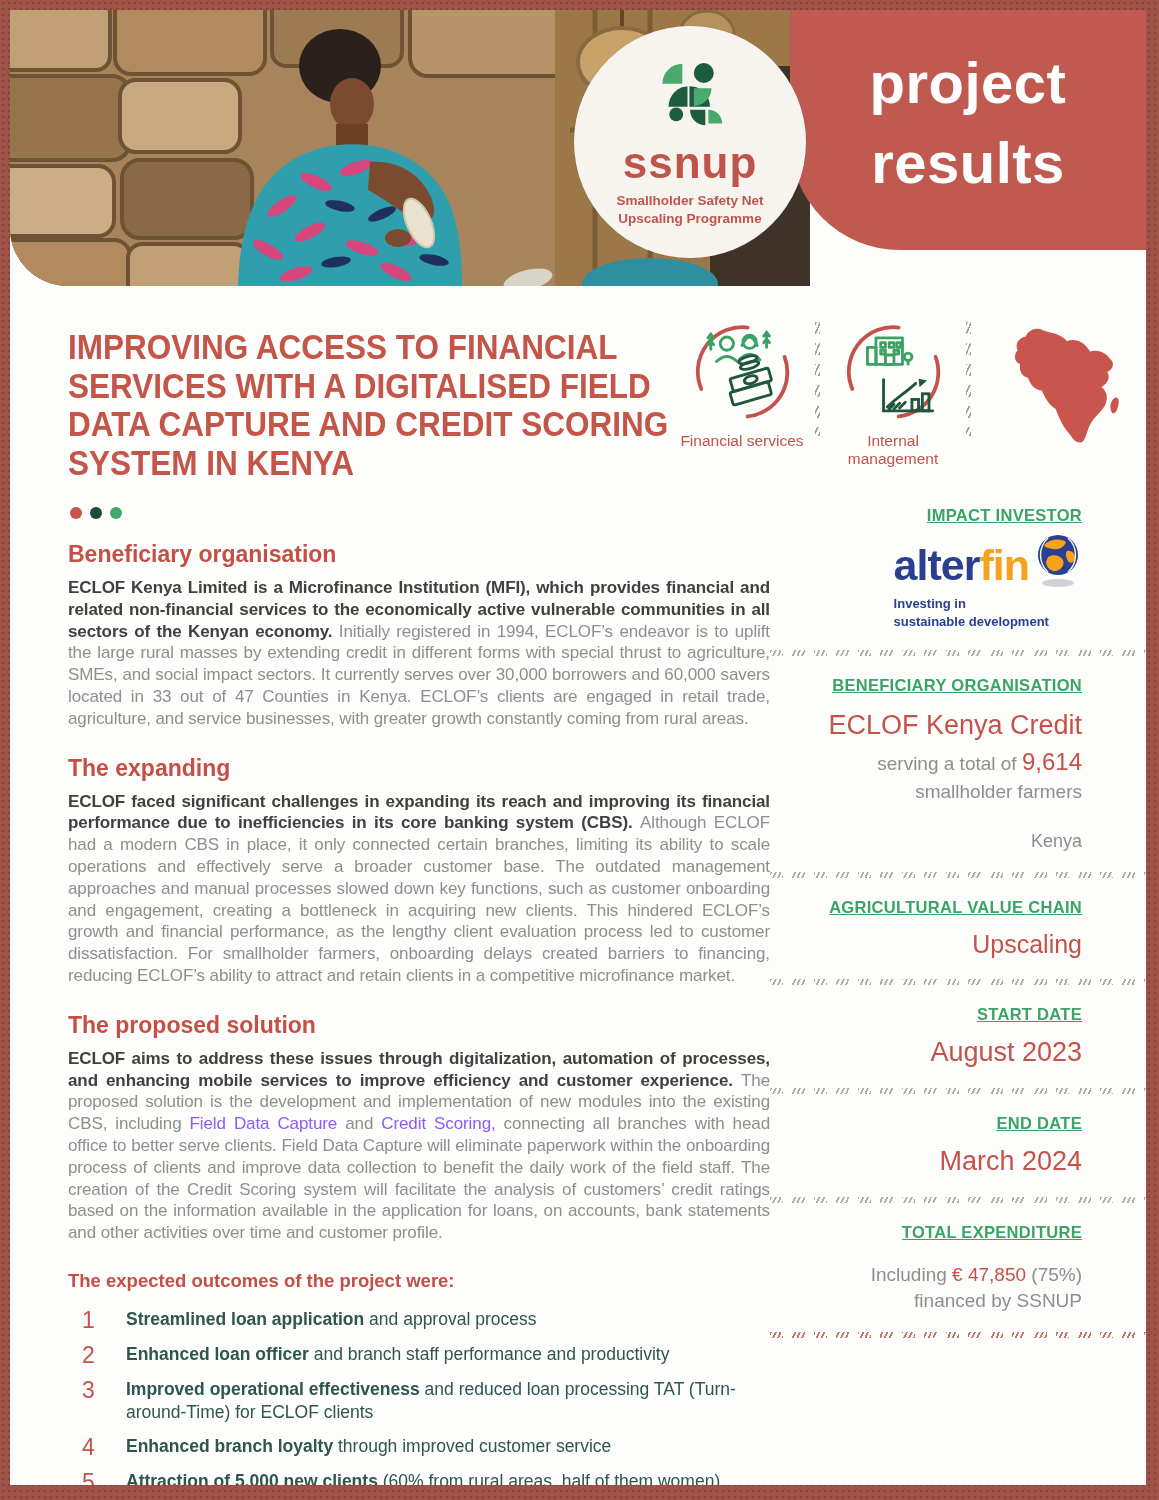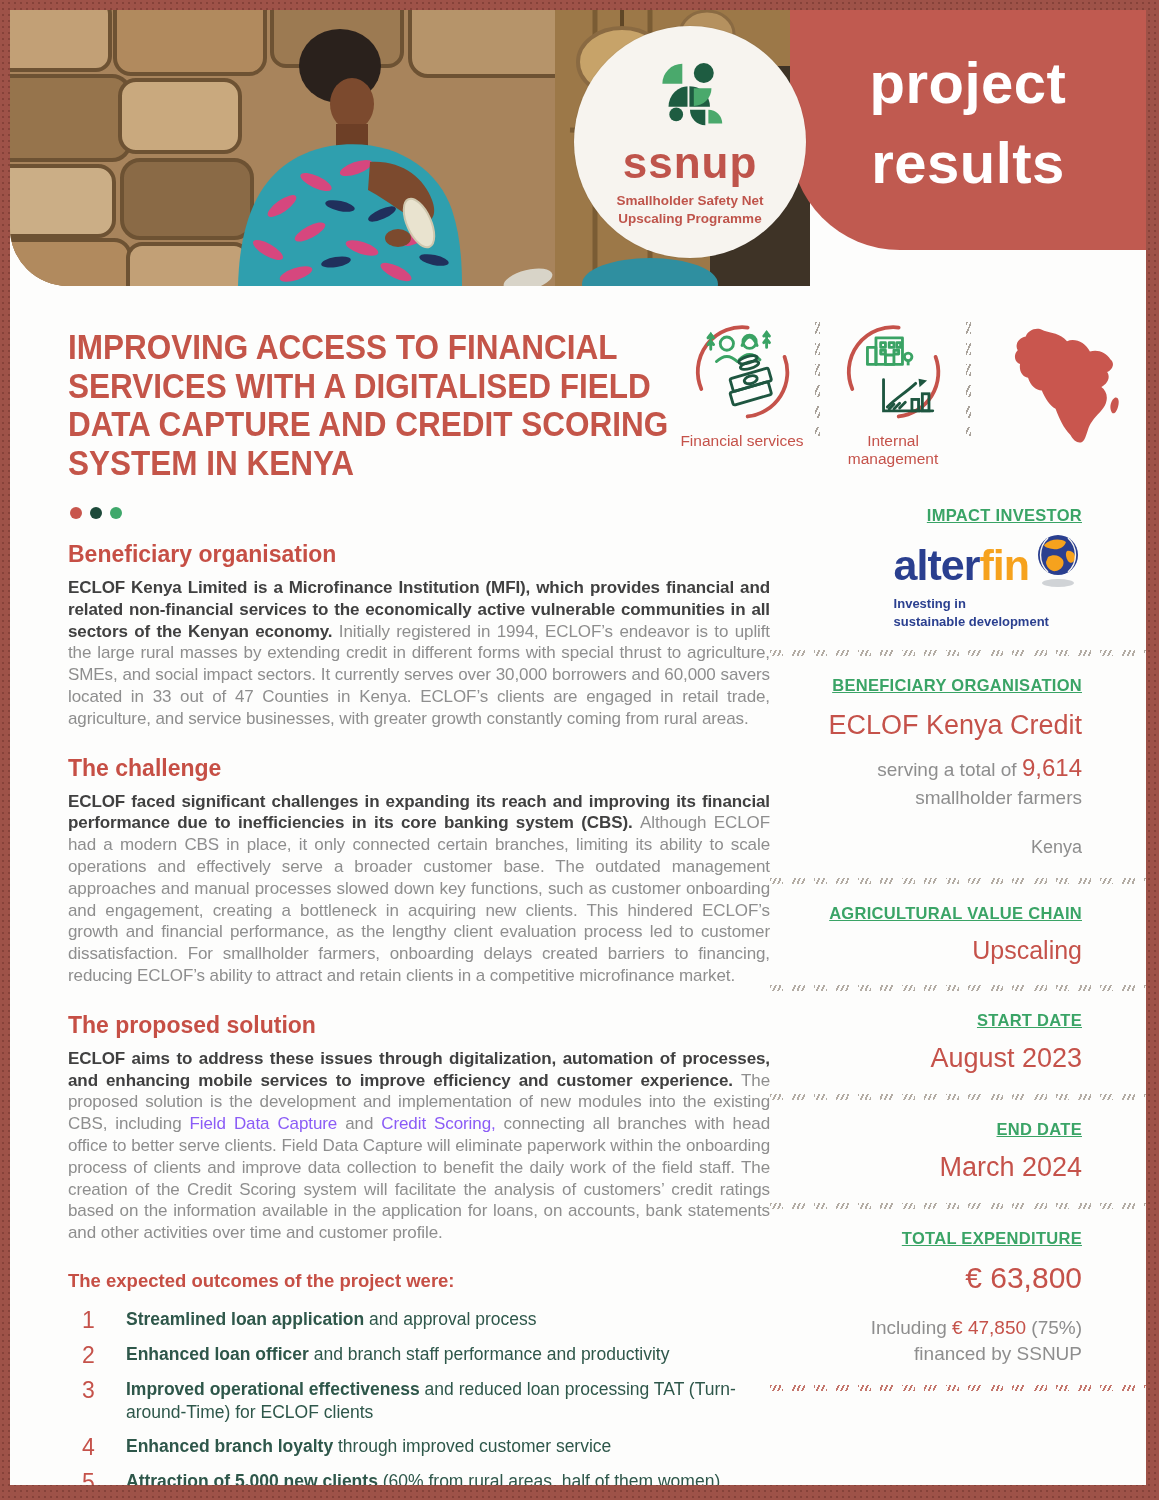--- a/index.html
+++ b/index.html
@@ -87,21 +87,21 @@
   }
   .sep.red{ background-image:repeating-linear-gradient(115deg, #c4766c 0 1.8px, transparent 1.8px 4.4px); }
   .alterfin-wrap{ margin:14px 64px 8px 0; }
   .alterfin{ display:inline-block; text-align:left; }
   .af-row{ display:flex; align-items:center; }
   .af-word{ font-size:43px; font-weight:bold; letter-spacing:-1px; line-height:1; }
   .af-word .blue{ color:#2a3f8f; } .af-word .orange{ color:#f6a21d; }
   .af-globe{ margin-left:5px; margin-top:-6px; }
   .af-tag{ color:#2a3f8f; font-weight:bold; font-size:13px; line-height:1.35; margin-top:4px; }
   .sb-name{ color:#c5524a; font-size:27px; margin-top:15px; }
-  .sb-serving{ color:#8e8e8e; font-size:19px; margin-top:13px; }
+  .sb-serving{ color:#8e8e8e; font-size:19px; margin-top:7px; }
   .sb-serving .val{ color:#c5524a; font-size:24px; }
   .sb-sub{ color:#8e8e8e; font-size:19px; margin-top:5px; }
   .sb-country{ color:#8e8e8e; font-size:18px; margin-top:28px; }
   .sb-value{ color:#c5524a; font-size:25px; margin-top:13px; }
   .sb-value.lg{ font-size:27px; }
   .sb-value.xl{ font-size:30px; }
   .sb-incl{ color:#8e8e8e; font-size:19px; margin-top:22px; }
   .sb-incl .amt{ color:#c5524a; }
   .sb-fin{ color:#8e8e8e; font-size:19px; margin-top:4px; }
 </style>
@@ -283,21 +283,21 @@
     <div class="dot red"></div>
     <div class="dot dark"></div>
     <div class="dot green"></div>
   </div>
 
   <div class="left-col">
 
     <h2>Beneficiary organisation</h2>
     <p><span class="lead">ECLOF Kenya Limited is a Microfinance Institution (MFI), which provides financial and related non-financial services to the economically active vulnerable communities in all sectors of the Kenyan economy. </span><span>Initially registered in 1994, ECLOF’s endeavor is to uplift the large rural masses by extending credit in different forms with special thrust to agriculture, SMEs, and social impact sectors. It currently serves over 30,000 borrowers and 60,000 savers located in 33 out of 47 Counties in Kenya. ECLOF’s clients are engaged in retail trade, agriculture, and service businesses, with greater growth constantly coming from rural areas.</span></p>
 
-    <h2>The challenge</h2>
+    <h2>The expanding</h2>
     <p><span class="lead">ECLOF faced significant challenges in expanding its reach and improving its financial performance due to inefficiencies in its core banking system (CBS). </span><span>Although ECLOF had a modern CBS in place, it only connected certain branches, limiting its ability to scale operations and effectively serve a broader customer base. The outdated management approaches and manual processes slowed down key functions, such as customer onboarding and engagement, creating a bottleneck in acquiring new clients. This hindered ECLOF’s growth and financial performance, as the lengthy client evaluation process led to customer dissatisfaction. For smallholder farmers, onboarding delays created barriers to financing, reducing ECLOF’s ability to attract and retain clients in a competitive microfinance market.</span></p>
 
     <h2>The proposed solution</h2>
     <p><span class="lead">ECLOF aims to address these issues through digitalization, automation of processes, and enhancing mobile services to improve efficiency and customer experience. </span><span>The proposed solution is the development and implementation of new modules into the existing CBS, including </span><span class="bold-gray">Field Data Capture</span><span> and </span><span class="bold-gray">Credit Scoring,</span><span> connecting all branches with head office to better serve clients. Field Data Capture will eliminate paperwork within the onboarding process of clients and improve data collection to benefit the daily work of the field staff. The creation of the Credit Scoring system will facilitate the analysis of customers’ credit ratings based on the information available in the application for loans, on accounts, bank statements and other activities over time and customer profile.</span></p>
 
     <div class="outcomes-h">The expected outcomes of the project were:</div>
 
     <div class="item">
       <div class="num">1</div>
       <div class="itext"><span class="ibold">Streamlined loan application</span><span> and approval process</span></div>
@@ -368,20 +368,19 @@
     <div class="sb-value lg pad">August 2023</div>
 
     <div class="sep"></div>
 
     <div class="sb-h pad">END DATE</div>
     <div class="sb-value lg pad">March 2024</div>
 
     <div class="sep"></div>
 
     <div class="sb-h pad">TOTAL EXPENDITURE</div>
-    <div class="sb-value xl pad">€ 63,800</div>
     <div class="sb-incl pad"><span>Including </span><span class="amt">€ 47,850</span><span> (75%)</span></div>
     <div class="sb-fin pad">financed by SSNUP</div>
 
     <div class="sep red"></div>
   </div>
 
 </div>
 
 </body></html>

